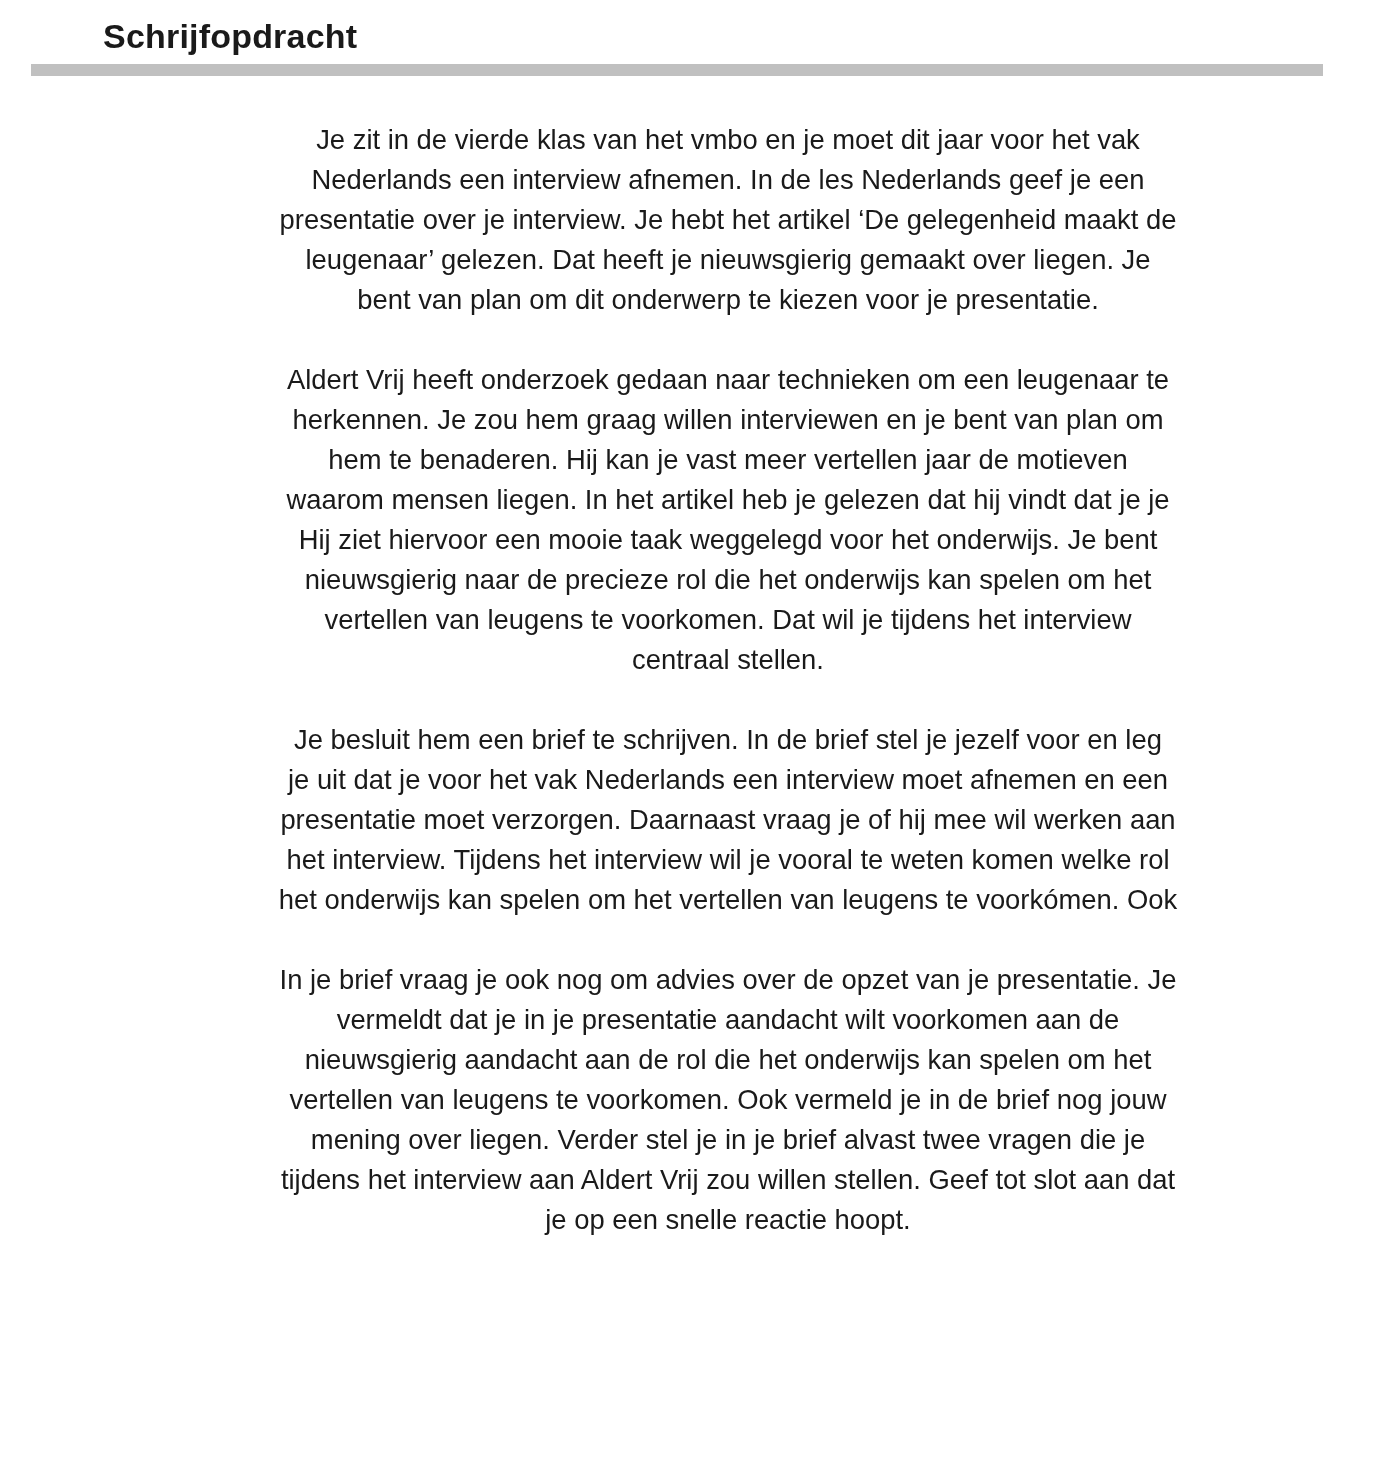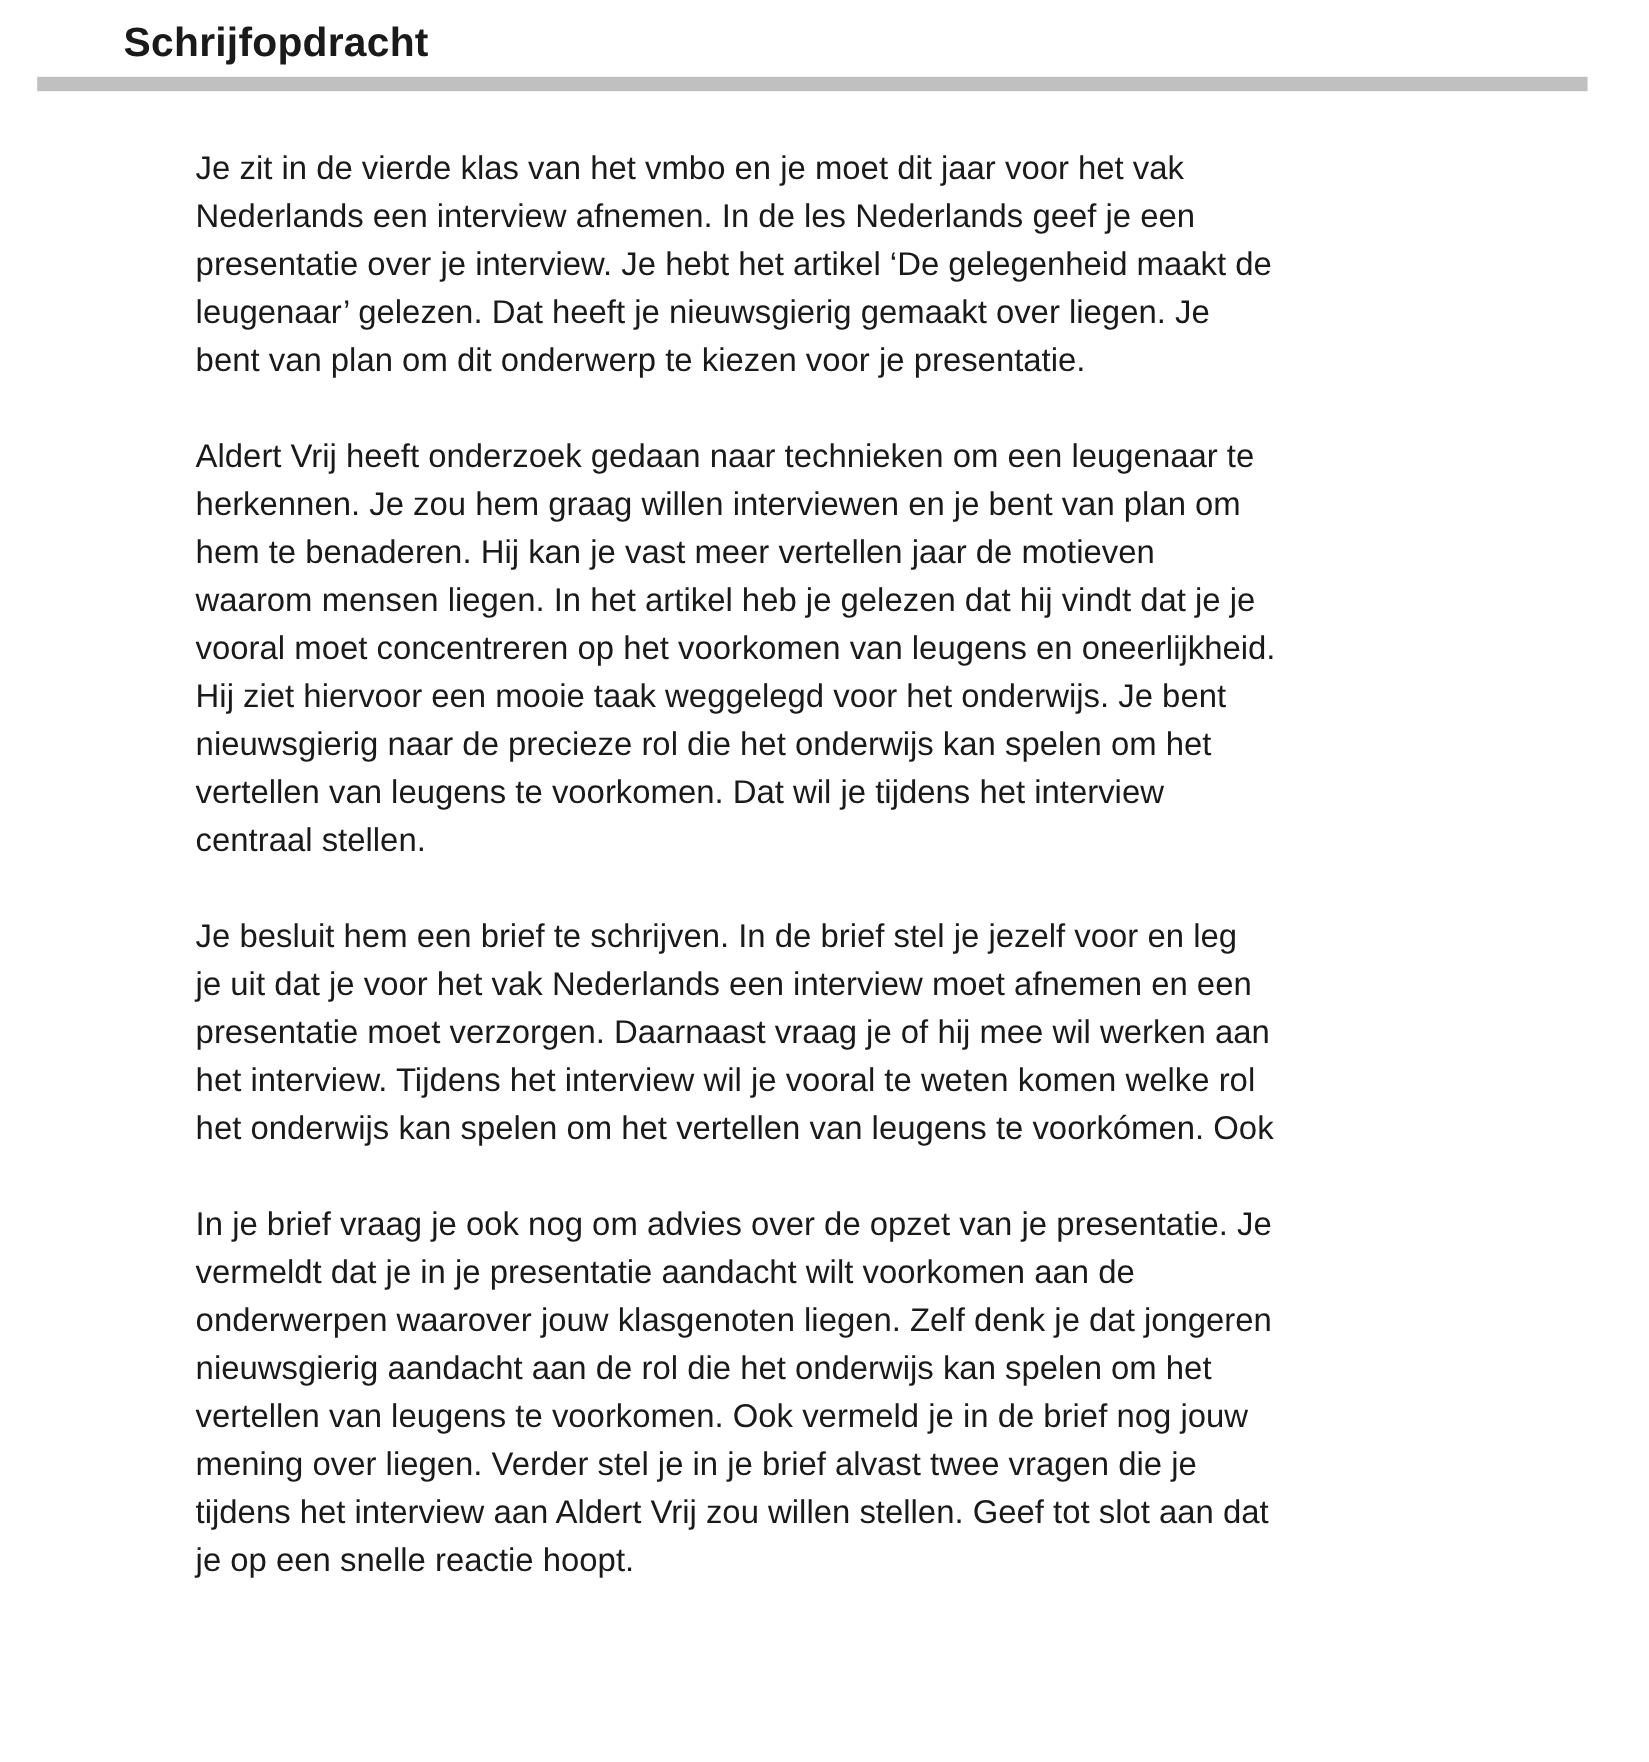--- a/index.html
+++ b/index.html
@@ -37,20 +37,21 @@
     .body-text {
       position: absolute;
       left: 163px;
       top: 120px;
       width: 1130px;
       font-size: 27.4px;
       line-height: 40px;
     }
     .para {
       margin: 0 0 40px 0;
+      text-align: center;
     }
     .line {
       display: block;
       white-space: nowrap;
     }
   </style>
 </head>
 <body>
 
 <h1 class="title">Schrijfopdracht</h1>
@@ -62,36 +63,34 @@
     <span class="line">Nederlands een interview afnemen. In de les Nederlands geef je een</span>
     <span class="line">presentatie over je interview. Je hebt het artikel ‘De gelegenheid maakt de</span>
     <span class="line">leugenaar’ gelezen. Dat heeft je nieuwsgierig gemaakt over liegen. Je</span>
     <span class="line">bent van plan om dit onderwerp te kiezen voor je presentatie.</span>
   </p>
   <p class="para">
     <span class="line">Aldert Vrij heeft onderzoek gedaan naar technieken om een leugenaar te</span>
     <span class="line">herkennen. Je zou hem graag willen interviewen en je bent van plan om</span>
     <span class="line">hem te benaderen. Hij kan je vast meer vertellen jaar de motieven</span>
     <span class="line">waarom mensen liegen. In het artikel heb je gelezen dat hij vindt dat je je</span>
-    <span class="line">vooral moet concentreren op het voorkomen van leugens en oneerlijkheid.</span>
     <span class="line">Hij ziet hiervoor een mooie taak weggelegd voor het onderwijs. Je bent</span>
     <span class="line">nieuwsgierig naar de precieze rol die het onderwijs kan spelen om het</span>
     <span class="line">vertellen van leugens te voorkomen. Dat wil je tijdens het interview</span>
     <span class="line">centraal stellen.</span>
   </p>
   <p class="para">
     <span class="line">Je besluit hem een brief te schrijven. In de brief stel je jezelf voor en leg</span>
     <span class="line">je uit dat je voor het vak Nederlands een interview moet afnemen en een</span>
     <span class="line">presentatie moet verzorgen. Daarnaast vraag je of hij mee wil werken aan</span>
     <span class="line">het interview. Tijdens het interview wil je vooral te weten komen welke rol</span>
     <span class="line">het onderwijs kan spelen om het vertellen van leugens te voorkómen. Ook</span>
   </p>
   <p class="para">
     <span class="line">In je brief vraag je ook nog om advies over de opzet van je presentatie. Je</span>
     <span class="line">vermeldt dat je in je presentatie aandacht wilt voorkomen aan de</span>
-    <span class="line">onderwerpen waarover jouw klasgenoten liegen. Zelf denk je dat jongeren</span>
     <span class="line">nieuwsgierig aandacht aan de rol die het onderwijs kan spelen om het</span>
     <span class="line">vertellen van leugens te voorkomen. Ook vermeld je in de brief nog jouw</span>
     <span class="line">mening over liegen. Verder stel je in je brief alvast twee vragen die je</span>
     <span class="line">tijdens het interview aan Aldert Vrij zou willen stellen. Geef tot slot aan dat</span>
     <span class="line">je op een snelle reactie hoopt.</span>
   </p>
 </div>
 
 </body></html>

